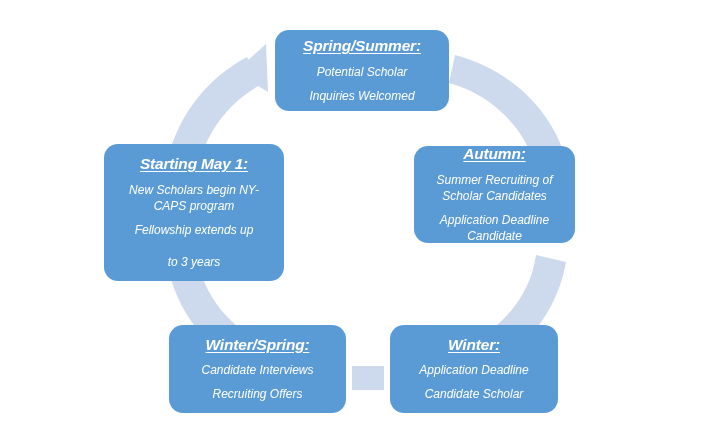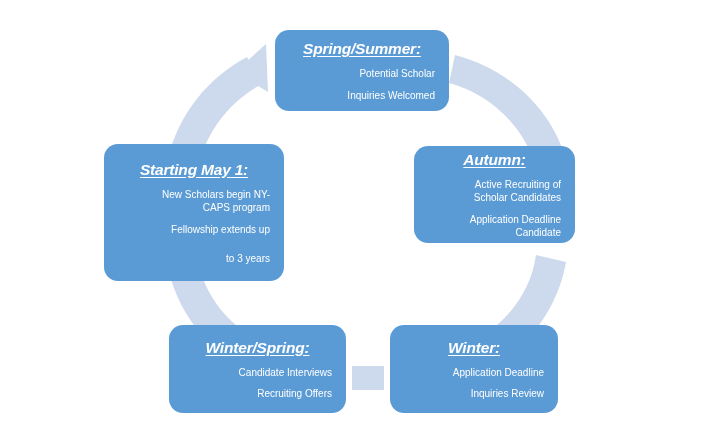--- a/index.html
+++ b/index.html
@@ -40,24 +40,25 @@
     font-style: italic;
     text-decoration: underline;
     text-align: center;
     font-size: 15.5px;
     line-height: 1.25;
     margin-bottom: 9px;
     letter-spacing: -0.2px;
     white-space: nowrap;
   }
   .node-line {
-    font-size: 10px;
+    font-size: 12px;
     line-height: 1.33;
-    text-align: right;
+    text-align: center;
     margin-bottom: 8px;
+    font-style: italic;
   }
   .node-line:last-child {
     margin-bottom: 0;
   }
 
   
   #node-spring-summer {
     left: 275px;  top: 30px;   width: 174px; height: 81px;
   }
   #node-autumn {
@@ -100,30 +101,30 @@
   </svg>
 
   <div class="node" id="node-spring-summer">
     <div class="node-title">Spring/Summer:</div>
     <div class="node-line">Potential Scholar</div>
     <div class="node-line">Inquiries Welcomed</div>
   </div>
 
   <div class="node" id="node-autumn">
     <div class="node-title">Autumn:</div>
-    <div class="node-line" style="margin-bottom:0">Active Recruiting of</div>
+    <div class="node-line" style="margin-bottom:0">Summer Recruiting of</div>
     <div class="node-line">Scholar Candidates</div>
     <div class="node-line" style="margin-bottom:0">Application Deadline</div>
     <div class="node-line">Candidate</div>
   </div>
 
   <div class="node" id="node-winter">
     <div class="node-title">Winter:</div>
     <div class="node-line">Application Deadline</div>
-    <div class="node-line">Inquiries Review</div>
+    <div class="node-line">Candidate Scholar</div>
   </div>
 
   <div class="node" id="node-winter-spring">
     <div class="node-title">Winter/Spring:</div>
     <div class="node-line">Candidate Interviews</div>
     <div class="node-line">Recruiting Offers</div>
   </div>
 
   <div class="node" id="node-starting-may">
     <div class="node-title">Starting May 1:</div>

